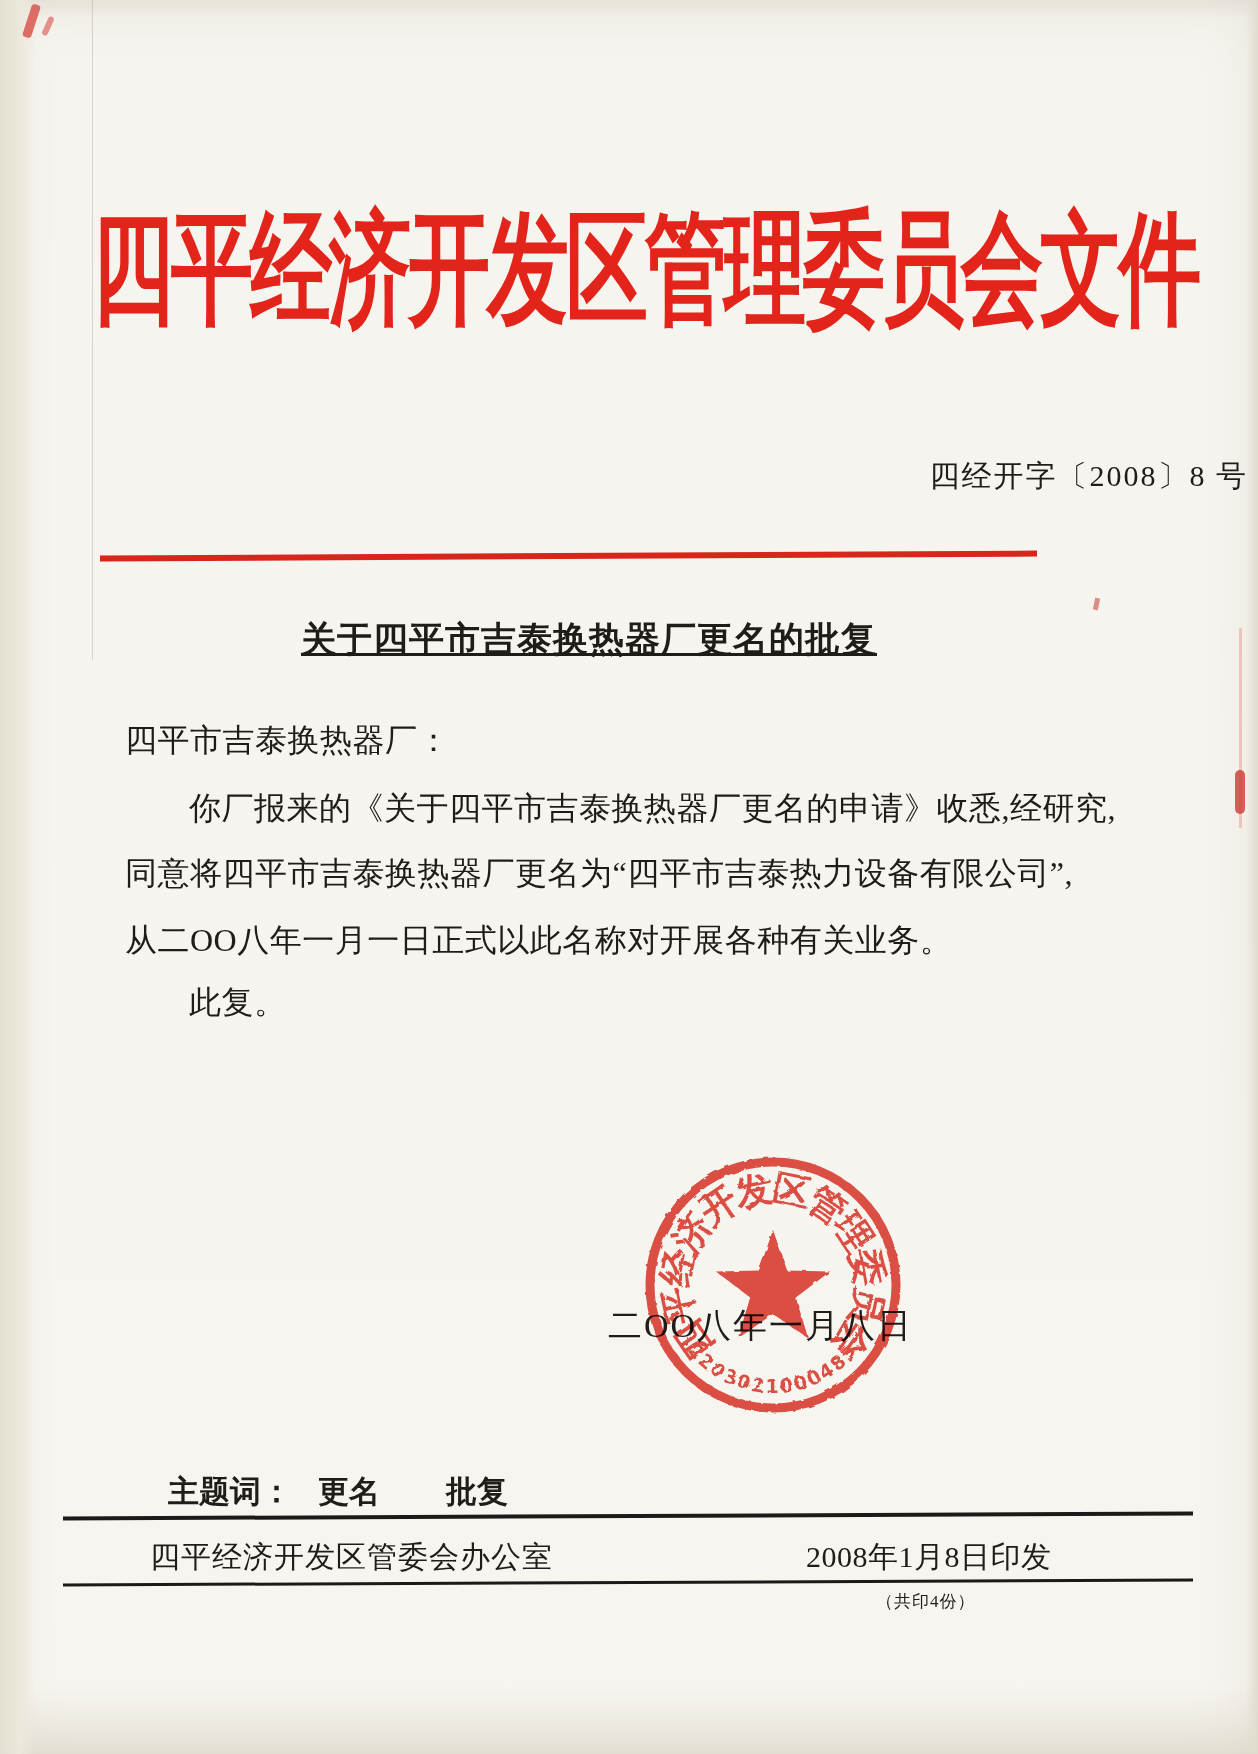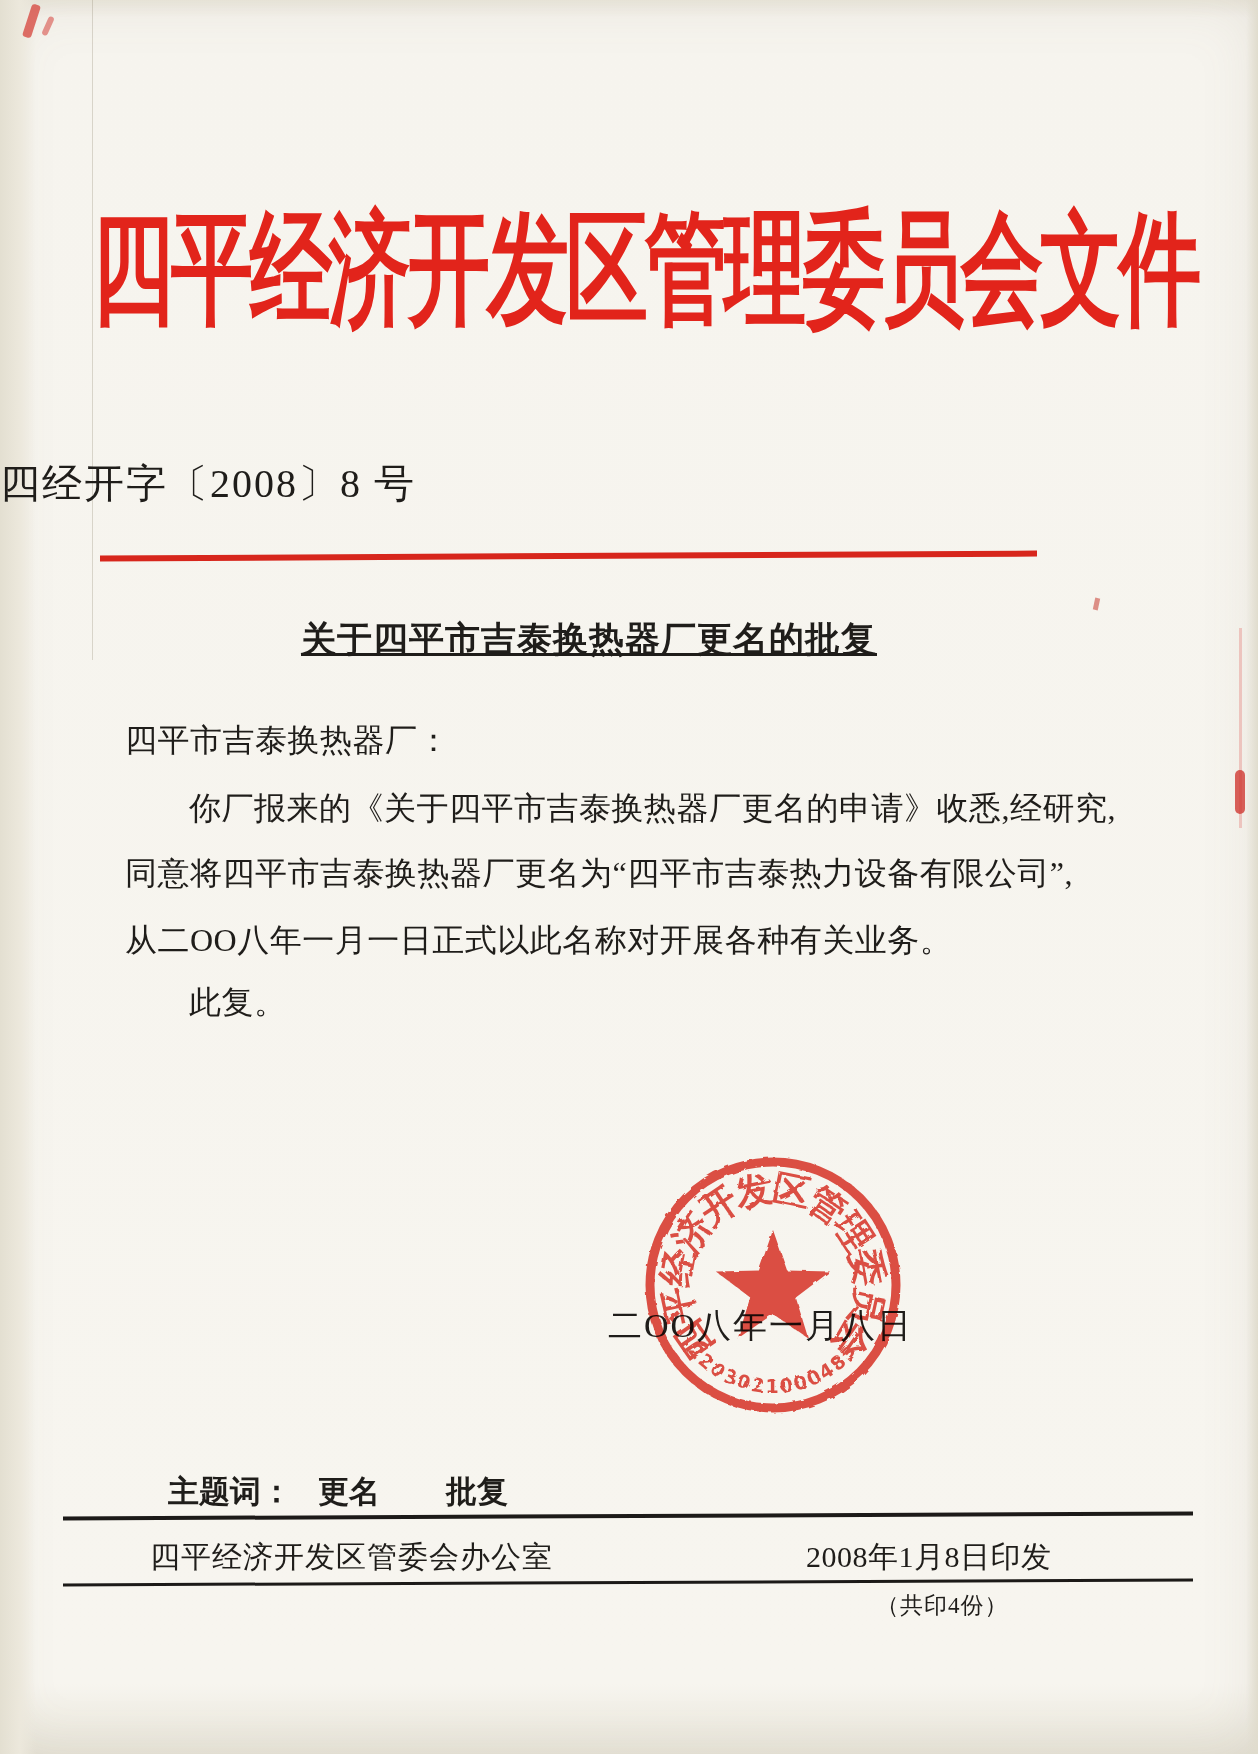--- a/index.html
+++ b/index.html
@@ -21,22 +21,22 @@
     background:linear-gradient(270deg,#e0dccd 0,rgba(224,220,205,0) 100%);}
   .scan-line{position:absolute;left:92px;top:0;width:1px;height:660px;background:rgba(140,130,108,.28);}
   .artifact{position:absolute;}
   .org-title{
     position:absolute;left:92px;top:188px;width:952px;
     font-size:82px;font-weight:900;letter-spacing:-3px;white-space:nowrap;
     transform:scaleY(1.5);transform-origin:top left;
     text-align:center;
   }
   .doc-number{
-    position:absolute;left:0;top:456px;width:1248px;text-align:left;
-    font-size:40px;letter-spacing:2px;
+    position:absolute;left:0;top:456px;width:1248px;text-align:right;
+    font-size:30px;letter-spacing:2px;
   }
   .red-rule{position:absolute;left:100px;top:553px;width:937px;height:6px;
     transform:rotate(-0.3deg);}
   .doc-title{
     position:absolute;left:0;top:616px;width:1178px;text-align:center;
     font-size:35px;font-weight:bold;letter-spacing:1px;
     font-family:"Liberation Sans","DejaVu Sans",sans-serif;
     text-decoration:underline;
   }
   .body-line{position:absolute;left:125px;font-size:32px;letter-spacing:.5px;white-space:nowrap;}
@@ -50,21 +50,21 @@
     font-size:19px;fill:#dd3227;letter-spacing:2px;}
   .subject-label,.subject-term{
     position:absolute;top:1471px;font-size:31px;font-weight:bold;white-space:nowrap;
     font-family:"Liberation Sans","DejaVu Sans",sans-serif;
   }
   .footer-rule{position:absolute;left:63px;width:1130px;background:#1c1a18;transform:rotate(-0.25deg);}
   .rule1{top:1514px;height:4px;}
   .rule2{top:1581px;height:3px;}
   .footer-issuer{position:absolute;left:150px;top:1537px;font-size:30px;letter-spacing:1px;white-space:nowrap;}
   .footer-date{position:absolute;left:806px;top:1537px;font-size:30px;letter-spacing:.5px;white-space:nowrap;}
-  .copies-note{position:absolute;left:876px;top:1590px;font-size:23px;letter-spacing:1px;}
+  .copies-note{position:absolute;left:876px;top:1590px;font-size:17px;letter-spacing:1px;}
 </style>
 </head>
 <body>
 
 <div class="page">
 
   <div class="edge-left"></div>
   <div class="edge-right"></div>
   <div class="scan-line"></div>
 

